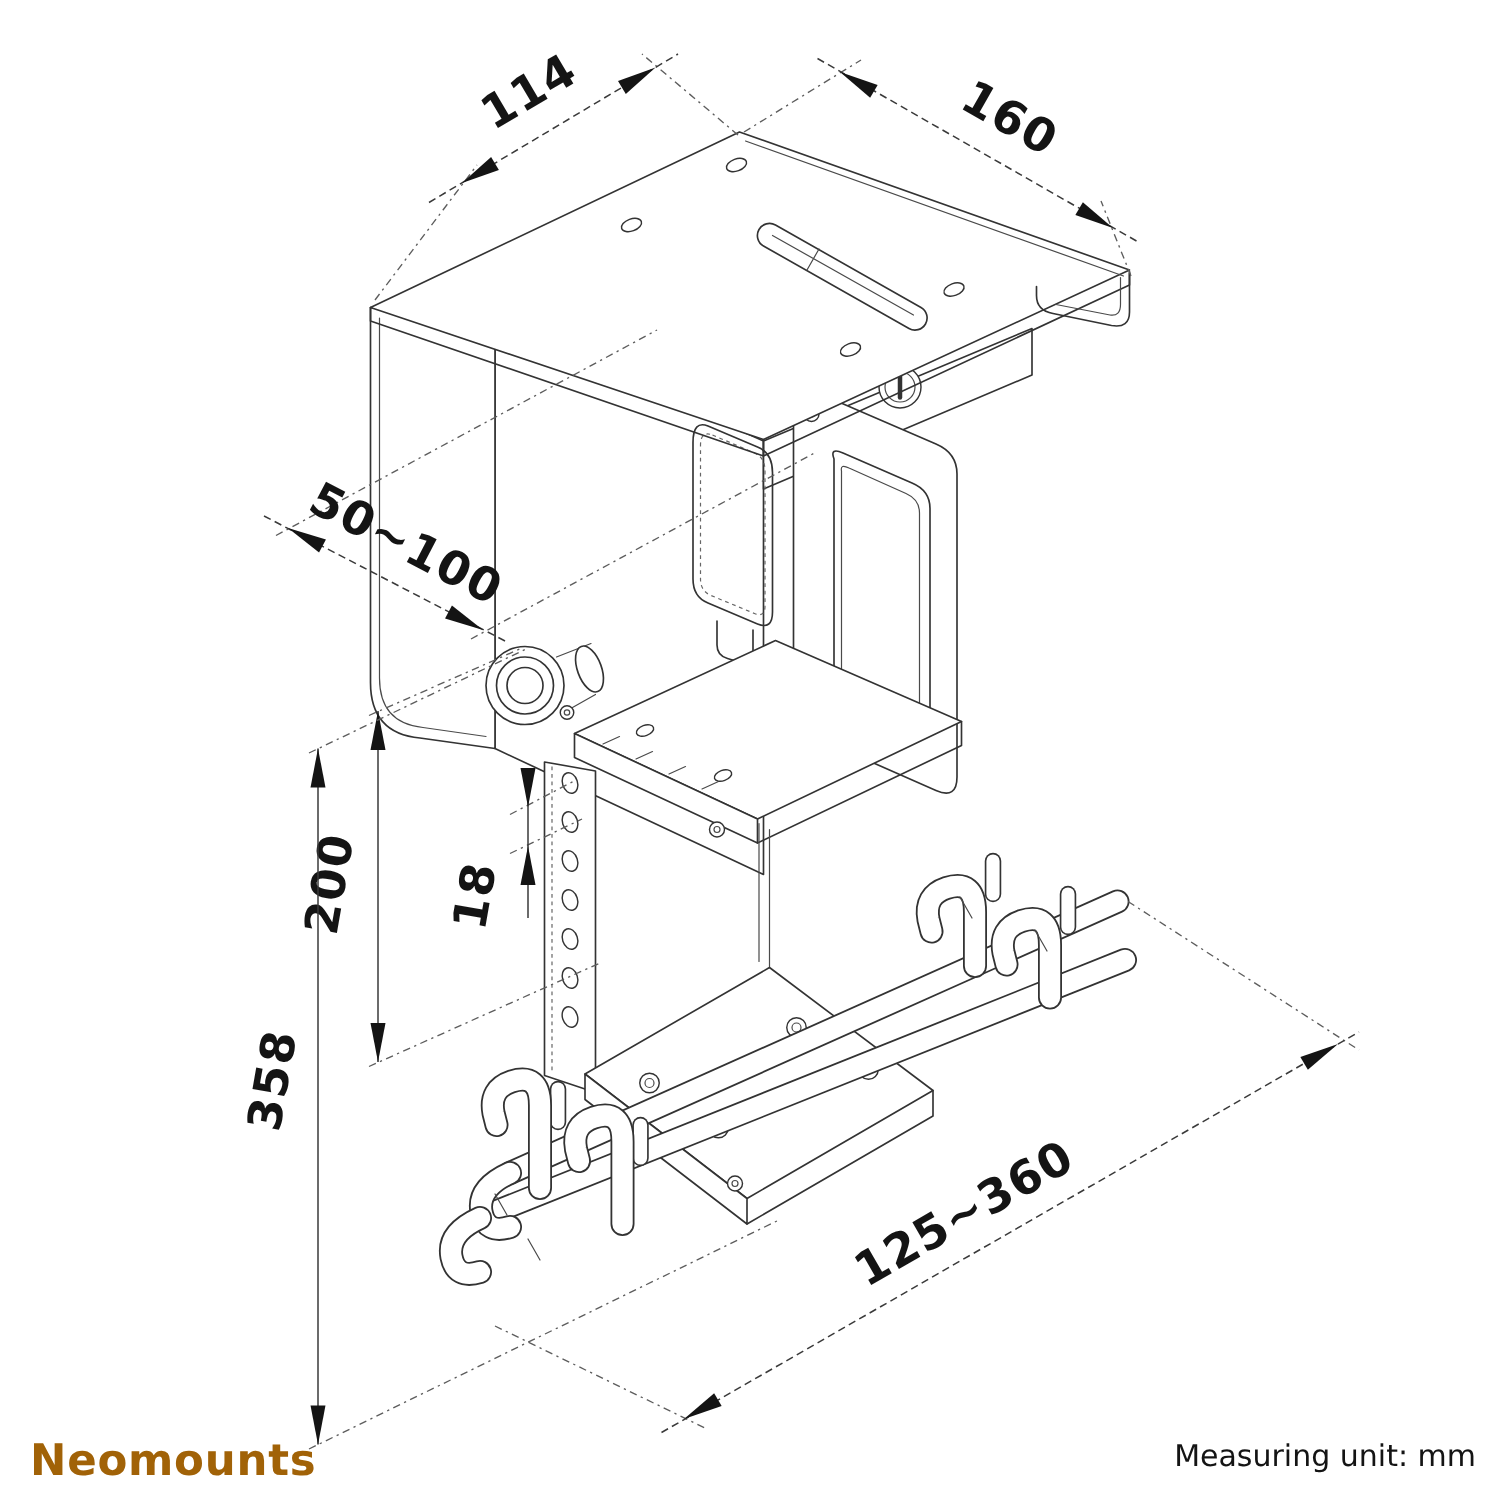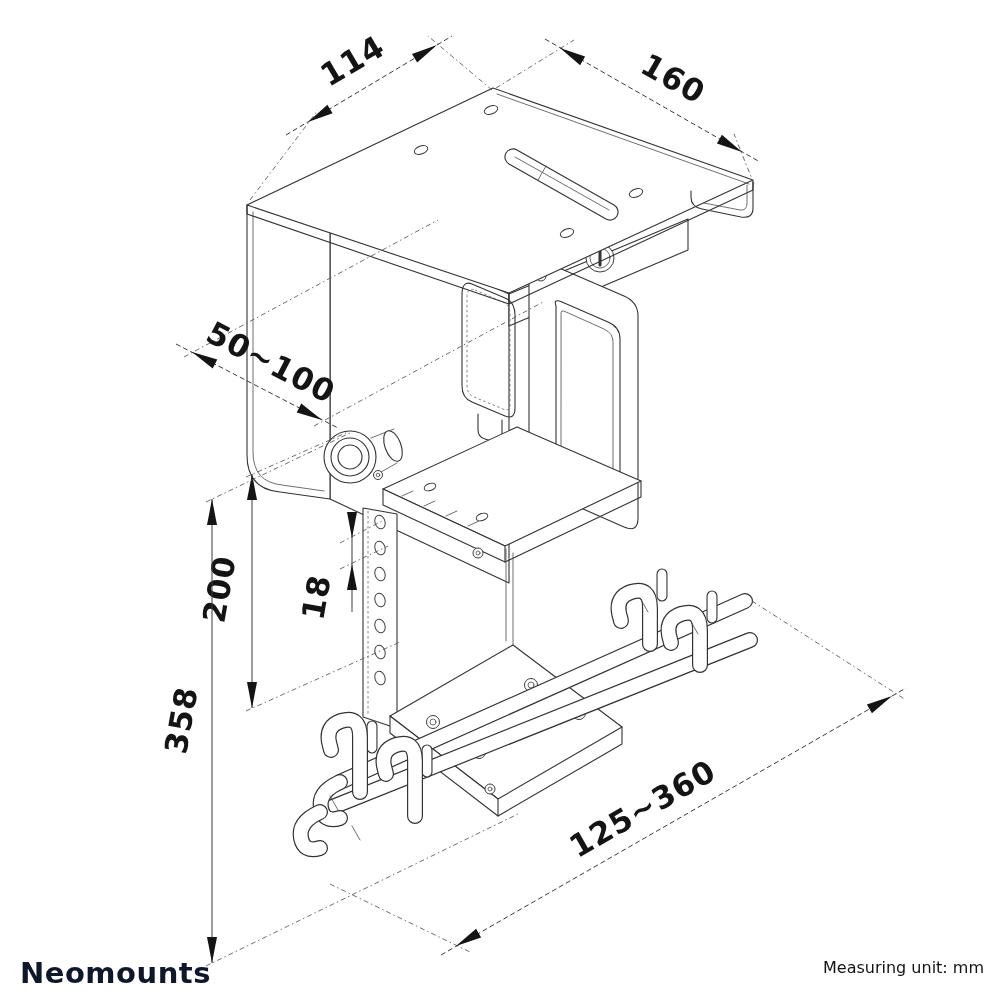--- a/index.html
+++ b/index.html
@@ -19,22 +19,22 @@
   .dimd{stroke:#3a3a3a;stroke-width:1;fill:none;stroke-dasharray:5 3;}
   .ah  {fill:#141414;stroke:none;}
   .dtxt{font-family:"DejaVu Sans","Liberation Sans",sans-serif;font-size:31px;font-weight:bold;
         fill:#141414;letter-spacing:1px;}
   
   .tO{stroke:#333;stroke-width:16;fill:none;stroke-linecap:round;stroke-linejoin:round;}
   .tI{stroke:#fff;stroke-width:13.6;fill:none;stroke-linecap:round;stroke-linejoin:round;}
   .pO{stroke:#333;stroke-width:11;fill:none;stroke-linecap:round;}
   .pI{stroke:#fff;stroke-width:8.8;fill:none;stroke-linecap:round;}
   .logo{position:absolute;left:20px;top:956px;font-size:29px;font-weight:bold;
-        color:#0f172a;letter-spacing:.5px;}
-  .unit{position:absolute;right:20px;top:958px;font-size:16px;color:#141414;}
+        color:#a16207;letter-spacing:.5px;}
+  .unit{position:absolute;right:20px;top:958px;font-size:20px;color:#141414;}
 </style>
 </head>
 <body>
 
 <div class="stage">
 <svg width="1004" height="1004" viewBox="0 0 1004 1004">
 
   <g>
 
     <path class="sf" d="M330,214 L509,294 L509,583 L330,499 Z"></path>

